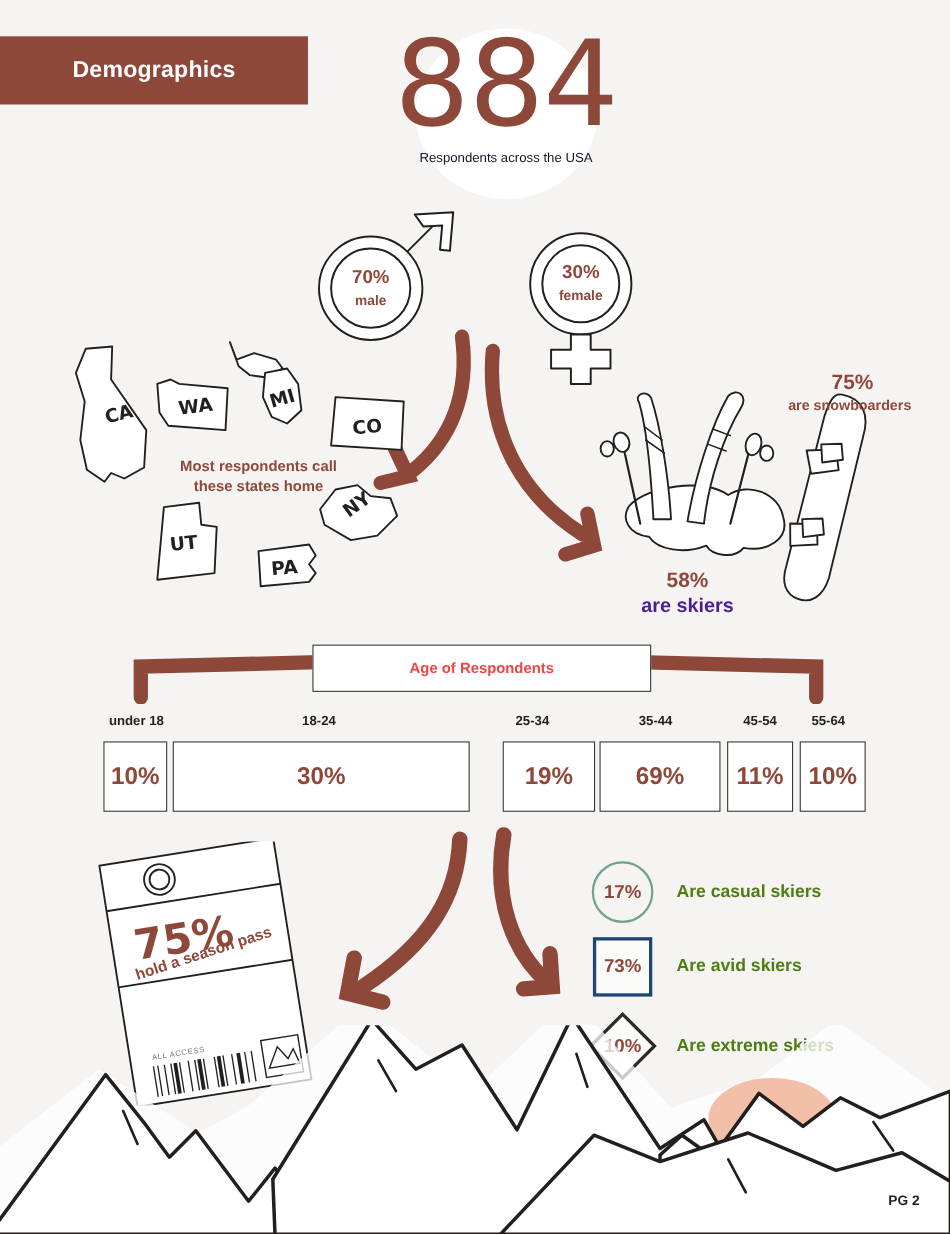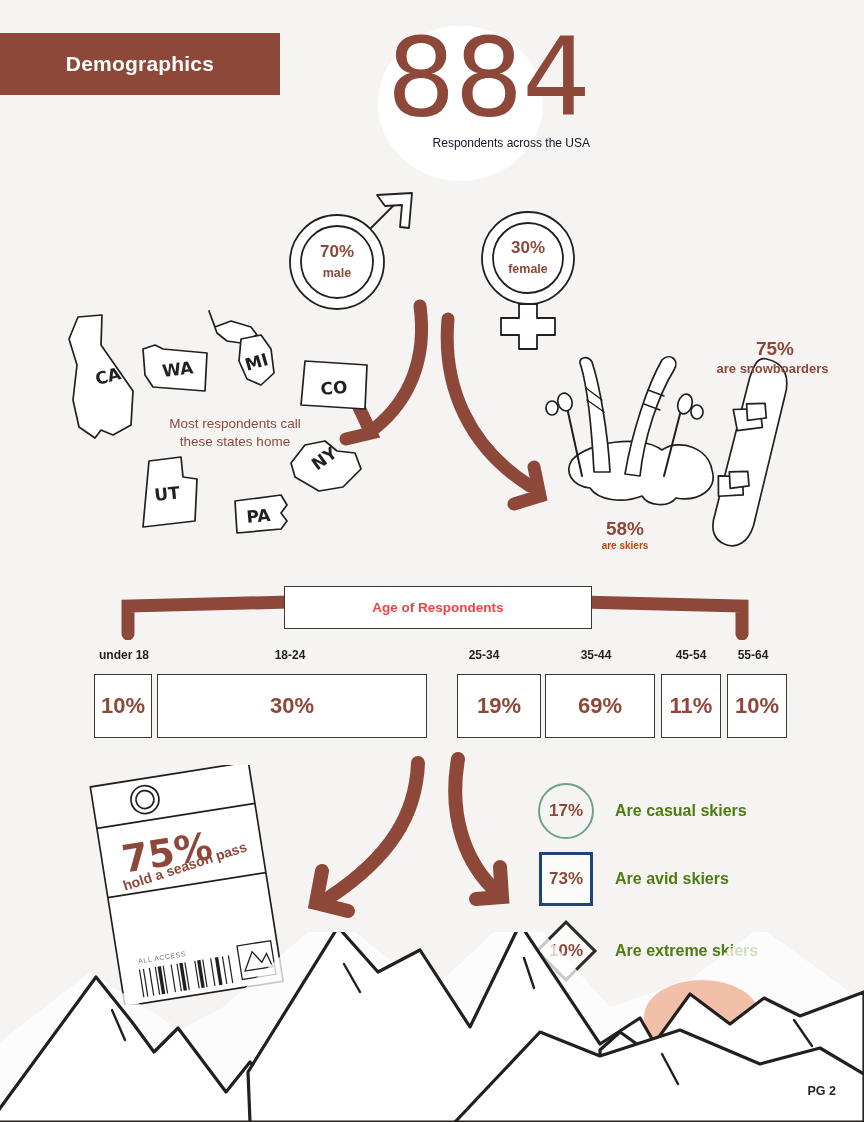--- a/index.html
+++ b/index.html
@@ -23,21 +23,21 @@
     display: flex; align-items: center; justify-content: center;
   }
   .header-banner span {
     color: #ffffff; font-size: 21px; font-weight: bold;
     letter-spacing: .2px;
   }
 
   .count-block {
     position: absolute; left: 330px; top: 22px;
     width: 260px; height: 155px;
-    text-align: right;
+    text-align: center;
   }
   .count-halo {
     position: absolute; left: 48px; top: 4px;
     width: 165px; height: 155px;
     background: #ffffff; border-radius: 50%;
   }
   .big-number {
     position: relative;
     font-size: 108px; line-height: 112px;
     color: #8e4839; font-weight: 500;
@@ -53,42 +53,42 @@
   
   .gender-wrap { position: absolute; left: 275px; top: 185px; width: 320px; height: 165px; }
   .gender-pct { font-size: 17px; font-weight: bold; fill: #8e4839; }
   .gender-lbl { font-size: 12.5px; font-weight: bold; fill: #8e4839; }
 
   
   .states-wrap { position: absolute; left: 55px; top: 305px; width: 330px; height: 250px; }
   .states-caption {
     position: absolute; left: 145px; top: 415px;
     width: 180px; text-align: center;
-    font-size: 13.5px; font-weight: normal; color: #8e4839; line-height: 18px;
+    font-size: 13.5px; font-weight: bold; color: #8e4839; line-height: 18px;
   }
   .state-abbr { font-size: 17px; font-weight: bold; fill: #231f1e;
                 font-family: "DejaVu Sans", sans-serif; }
 
   
   .gear-wrap { position: absolute; left: 540px; top: 330px; width: 320px; height: 245px; }
   .snow-pct {
     position: absolute; left: 690px; top: 338px; width: 170px; text-align: center;
     font-size: 19px; font-weight: bold; color: #8e4839;
   }
   .snow-lbl {
     position: absolute; left: 680px; top: 361px; width: 185px; text-align: center;
     font-size: 13px; font-weight: bold; color: #8e4839;
   }
   .ski-pct {
     position: absolute; left: 560px; top: 518px; width: 130px; text-align: center;
     font-size: 19px; font-weight: bold; color: #8e4839;
   }
   .ski-lbl {
     position: absolute; left: 560px; top: 540px; width: 130px; text-align: center;
-    font-size: 10px; font-weight: bold; color: #c2410c;
+    font-size: 18px; font-weight: bold; color: #4c1d95;
   }
 
   
   .age-title-box {
     position: absolute; left: 284px; top: 586px;
     width: 308px; height: 43px;
     background: #ffffff; border: 1.6px solid #3a3735;
     display: flex; align-items: center; justify-content: center;
   }
   .age-title-box span { font-size: 13.5px; font-weight: bold; color: #ef4444; }

